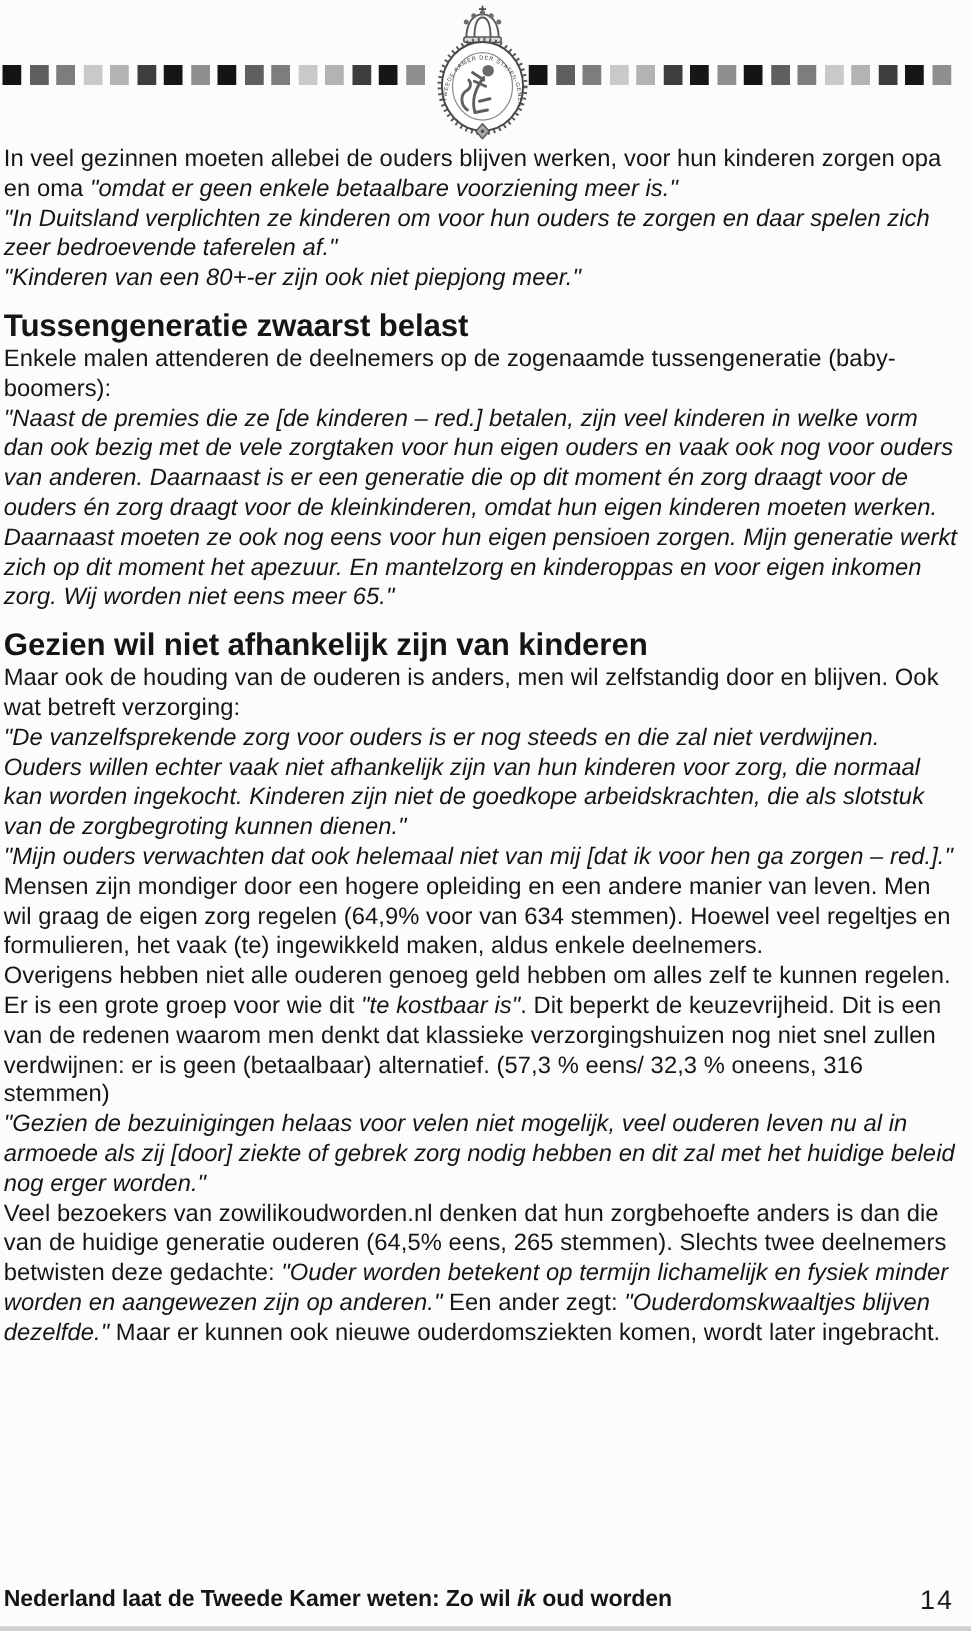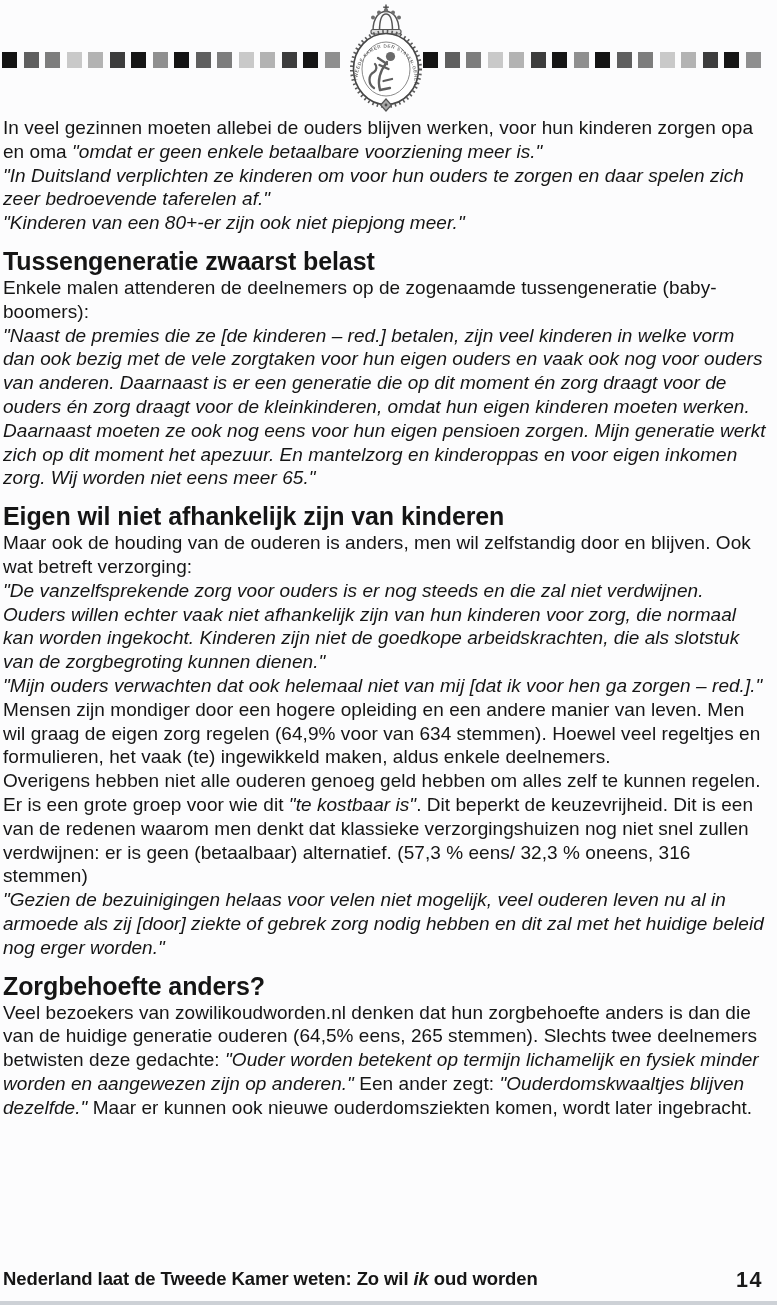--- a/index.html
+++ b/index.html
@@ -41,21 +41,21 @@
   .run.normal { font-style: normal; }
   .run.italic { font-style: italic; }
 
   
   .footer {
     position: absolute; left: 3px; top: 1268px; width: 766px;
     display: flex; justify-content: space-between; align-items: flex-start;
   }
   .footer-title { font-weight: bold; font-size: 18.5px; letter-spacing: -0.1px; }
   .footer-title .run.italic { font-style: italic; }
-  .page-number { font-size: 21.5px; letter-spacing: 1.5px; font-weight: 700; color: #1a1a1a; padding-right: 6px; }
+  .page-number { font-size: 21.5px; letter-spacing: 1.5px; font-weight: 400; color: #1a1a1a; padding-right: 6px; }
 
   .scan-edge {
     position: absolute; bottom: 0; left: 0; width: 777px; height: 4px;
     background: #cdd1d6;
   }
 </style>
 </head>
 <body>
 
 <div class="header">
@@ -145,28 +145,27 @@
   </svg>
 </div>
 
 <main class="doc-body">
     <p><span class="run normal">In veel gezinnen moeten allebei de ouders blijven werken, voor hun kinderen zorgen opa en oma </span><span class="run italic">"omdat er geen enkele betaalbare voorziening meer is."</span></p>
     <p><span class="run italic">"In Duitsland verplichten ze kinderen om voor hun ouders te zorgen en daar spelen zich zeer bedroevende taferelen af."</span></p>
     <p><span class="run italic">"Kinderen van een 80+-er zijn ook niet piepjong meer."</span></p>
     <h2>Tussengeneratie zwaarst belast</h2>
     <p><span class="run normal">Enkele malen attenderen de deelnemers op de zogenaamde tussengeneratie (baby-boomers):</span></p>
     <p><span class="run italic">"Naast de premies die ze [de kinderen – red.] betalen, zijn veel kinderen in welke vorm dan ook bezig met de vele zorgtaken voor hun eigen ouders en vaak ook nog voor ouders van anderen. Daarnaast is er een generatie die op dit moment én zorg draagt voor de ouders én zorg draagt voor de kleinkinderen, omdat hun eigen kinderen moeten werken. Daarnaast moeten ze ook nog eens voor hun eigen pensioen zorgen. Mijn generatie werkt zich op dit moment het apezuur. En mantelzorg en kinderoppas en voor eigen inkomen zorg. Wij worden niet eens meer 65."</span></p>
-    <h2>Eigen wil niet afhankelijk zijn van kinderen</h2>
+    <h2>Gezien wil niet afhankelijk zijn van kinderen</h2>
     <p><span class="run normal">Maar ook de houding van de ouderen is anders, men wil zelfstandig door en blijven. Ook wat betreft verzorging:</span></p>
     <p><span class="run italic">"De vanzelfsprekende zorg voor ouders is er nog steeds en die zal niet verdwijnen. Ouders willen echter vaak niet afhankelijk zijn van hun kinderen voor zorg, die normaal kan worden ingekocht. Kinderen zijn niet de goedkope arbeidskrachten, die als slotstuk van de zorgbegroting kunnen dienen."</span></p>
     <p><span class="run italic">"Mijn ouders verwachten dat ook helemaal niet van mij [dat ik voor hen ga zorgen – red.]."</span></p>
     <p><span class="run normal">Mensen zijn mondiger door een hogere opleiding en een andere manier van leven. Men wil graag de eigen zorg regelen (64,9% voor van 634 stemmen). Hoewel veel regeltjes en formulieren, het vaak (te) ingewikkeld maken, aldus enkele deelnemers.</span></p>
     <p><span class="run normal">Overigens hebben niet alle ouderen genoeg geld hebben om alles zelf te kunnen regelen. Er is een grote groep voor wie dit </span><span class="run italic">"te kostbaar is"</span><span class="run normal">. Dit beperkt de keuzevrijheid. Dit is een van de redenen waarom men denkt dat klassieke verzorgingshuizen nog niet snel zullen verdwijnen: er is geen (betaalbaar) alternatief. (57,3 % eens/ 32,3 % oneens, 316 stemmen)</span></p>
     <p><span class="run italic">"Gezien de bezuinigingen helaas voor velen niet mogelijk, veel ouderen leven nu al in armoede als zij [door] ziekte of gebrek zorg nodig hebben en dit zal met het huidige beleid nog erger worden."</span></p>
-    <h2>Zorgbehoefte anders?</h2>
     <p><span class="run normal">Veel bezoekers van zowilikoudworden.nl denken dat hun zorgbehoefte anders is dan die van de huidige generatie ouderen (64,5% eens, 265 stemmen). Slechts twee deelnemers betwisten deze gedachte: </span><span class="run italic">"Ouder worden betekent op termijn lichamelijk en fysiek minder worden en aangewezen zijn op anderen."</span><span class="run normal"> Een ander zegt: </span><span class="run italic">"Ouderdomskwaaltjes blijven dezelfde."</span><span class="run normal"> Maar er kunnen ook nieuwe ouderdomsziekten komen, wordt later ingebracht.</span></p>
   </main>
 
 <div class="footer">
   <div class="footer-title"><span class="run normal">Nederland laat de Tweede Kamer weten: Zo wil </span><span class="run italic">ik</span><span class="run normal"> oud worden</span></div>
   <div class="page-number">14</div>
 </div>
 
 <div class="scan-edge"></div>
 

